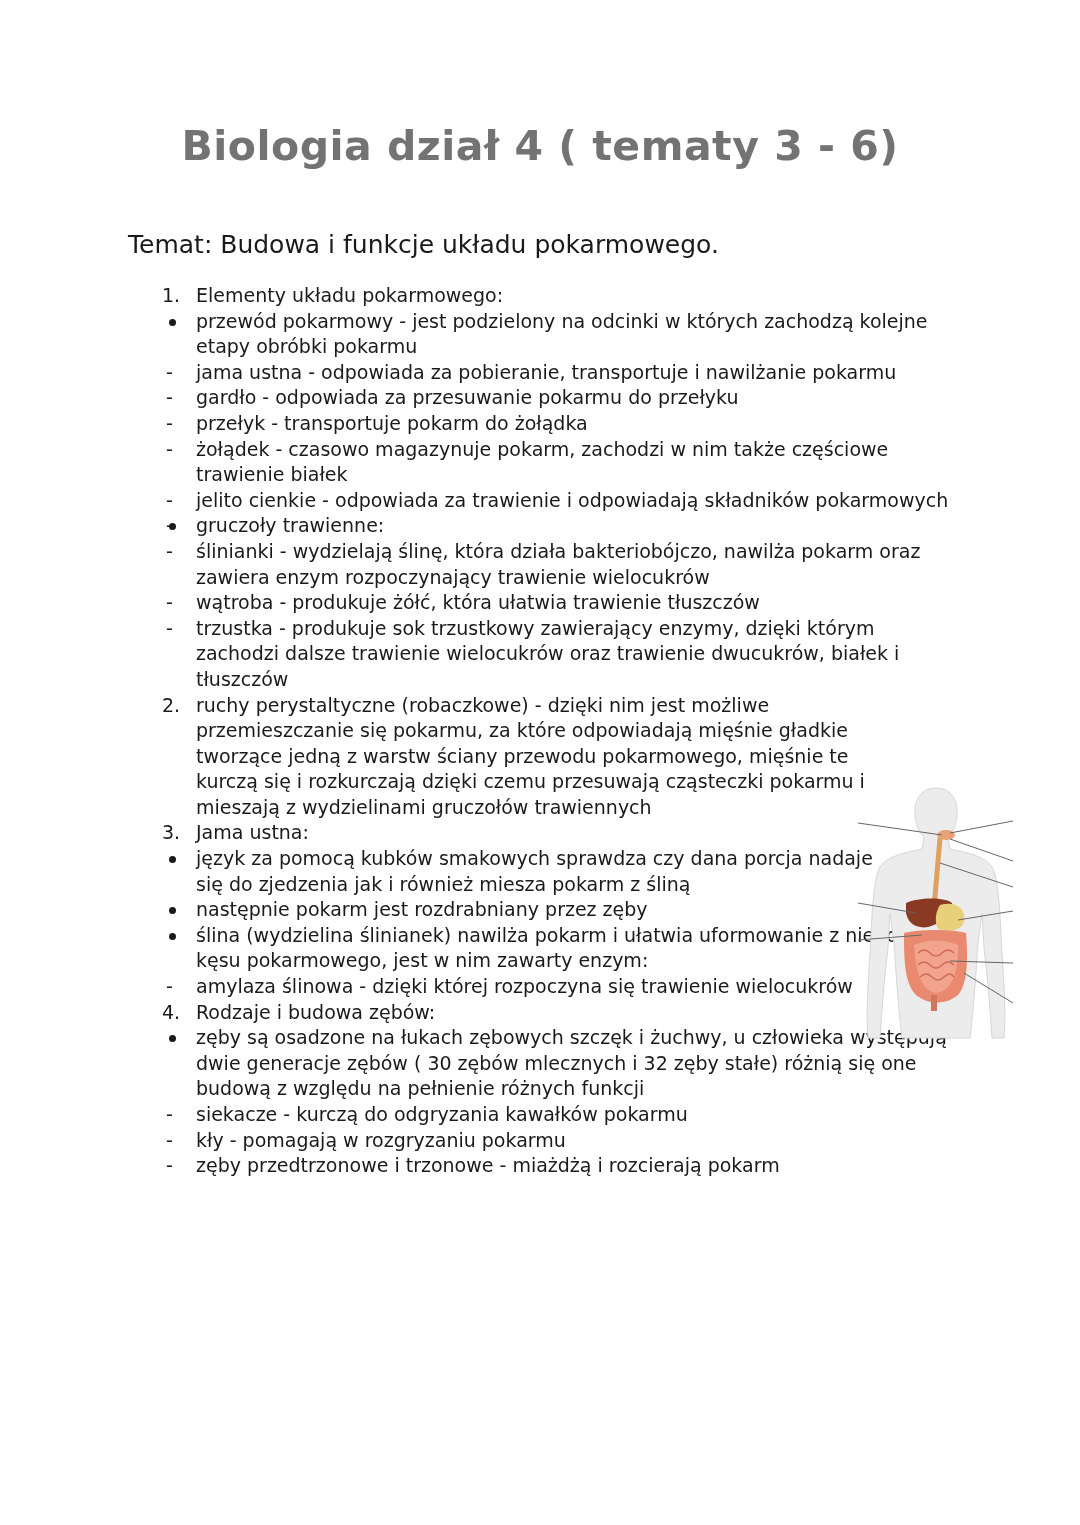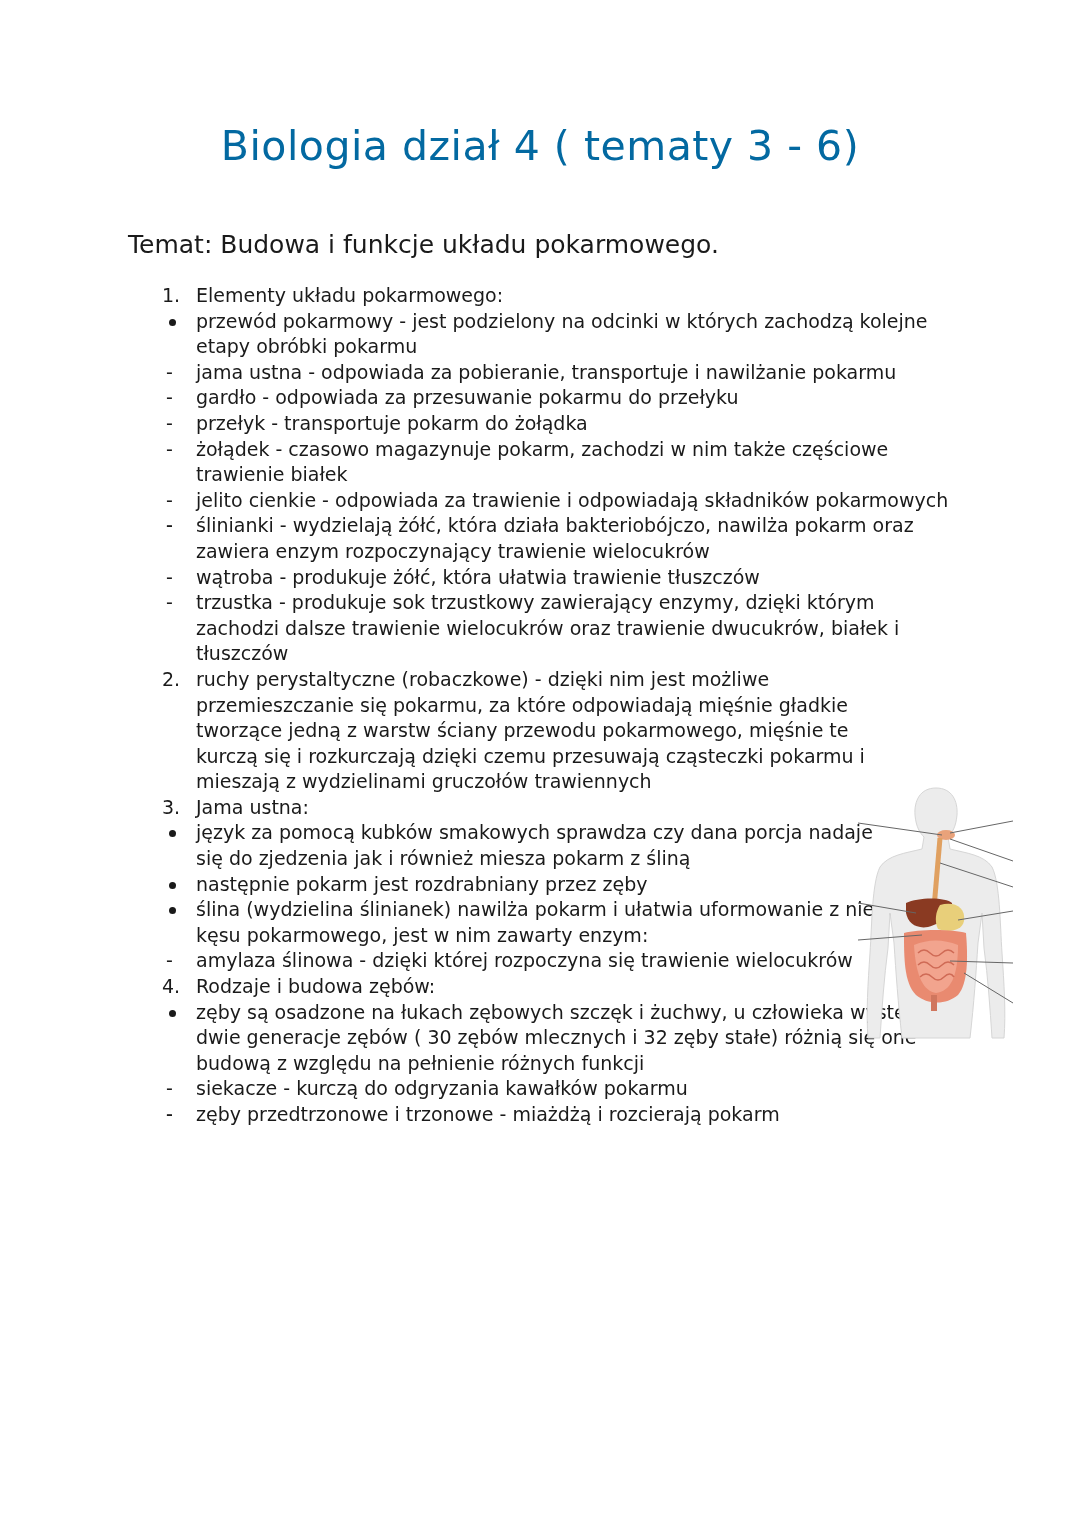--- a/index.html
+++ b/index.html
@@ -1,19 +1,19 @@
 <!DOCTYPE html>
 <html><head>
 <meta charset="utf-8">
 <style>
   html, body { margin:0; padding:0; background:#ffffff; }
   body { width:1080px; height:1525px; position:relative; overflow:hidden;
          font-family:"DejaVu Sans", sans-serif; color:#1a1a1a; }
   .title { position:absolute; left:0; width:1080px; top:122px; text-align:center;
-           font-size:41px; color:#0369a1; letter-spacing:0.5px; }
+           font-size:41px; color:#737373; letter-spacing:0.5px;font-weight:bold; }
   .topic { position:absolute; left:128px; top:230px; font-size:25px; }
   .list { position:absolute; left:160px; top:283px; width:800px; }
   .row { position:relative; font-size:19px; line-height:25.6px; padding-left:36px; }
   .mark { position:absolute; left:0; top:0; width:30px; }
   .mark.num { left:2px; }
   .mark.dot::before { content:""; position:absolute; left:9px; top:10px; width:7px; height:7px; border-radius:50%; background:#1a1a1a; }
   .mark.dash { left:6px; }
   .figure { position:absolute; left:858px; top:783px; width:155px; height:260px; }
 </style>
 </head>
@@ -24,33 +24,34 @@
 
 <div class="list" id="list">
     <div class="row"><span class="mark num">1.</span><span>Elementy układu pokarmowego:</span></div>
     <div class="row"><span class="mark dot"></span><span>przewód pokarmowy - jest podzielony na odcinki w których zachodzą kolejne etapy obróbki pokarmu</span></div>
     <div class="row"><span class="mark dash">-</span><span>jama ustna - odpowiada za pobieranie, transportuje i nawilżanie pokarmu</span></div>
     <div class="row"><span class="mark dash">-</span><span>gardło - odpowiada za przesuwanie pokarmu do przełyku</span></div>
     <div class="row"><span class="mark dash">-</span><span>przełyk - transportuje pokarm do żołądka</span></div>
     <div class="row"><span class="mark dash">-</span><span>żołądek - czasowo magazynuje pokarm, zachodzi w nim także częściowe trawienie białek</span></div>
     <div class="row"><span class="mark dash">-</span><span>jelito cienkie - odpowiada za trawienie i odpowiadają składników pokarmowych</span></div>
     <div class="row"><span class="mark dash">-</span></div>
-    <div class="row"><span class="mark dash">-</span><span>ślinianki - wydzielają żółć, która działa bakteriobójczo, nawilża pokarm oraz zawiera enzym rozpoczynający trawienie wielocukrów</span></div>
+    <div class="row"><span class="mark dot"></span><span>gruczoły trawienne:</span></div>
+    <div class="row"><span class="mark dash">-</span><span>ślinianki - wydzielają ślinę, która działa bakteriobójczo, nawilża pokarm oraz zawiera enzym rozpoczynający trawienie wielocukrów</span></div>
     <div class="row"><span class="mark dash">-</span><span>wątroba - produkuje żółć, która ułatwia trawienie tłuszczów</span></div>
     <div class="row"><span class="mark dash">-</span><span>trzustka - produkuje sok trzustkowy zawierający enzymy, dzięki którym zachodzi dalsze trawienie wielocukrów oraz trawienie dwucukrów, białek i tłuszczów</span></div>
     <div class="row" style="width: 700px;"><span class="mark num">2.</span><span>ruchy perystaltyczne (robaczkowe) - dzięki nim jest możliwe przemieszczanie się pokarmu, za które odpowiadają mięśnie gładkie tworzące jedną z warstw ściany przewodu pokarmowego, mięśnie te kurczą się i rozkurczają dzięki czemu przesuwają cząsteczki pokarmu i mieszają z wydzielinami gruczołów trawiennych</span></div>
     <div class="row"><span class="mark num">3.</span><span>Jama ustna:</span></div>
     <div class="row" style="width: 700px;"><span class="mark dot"></span><span>język za pomocą kubków smakowych sprawdza czy dana porcja nadaje się do zjedzenia jak i również miesza pokarm z śliną</span></div>
     <div class="row"><span class="mark dot"></span><span>następnie pokarm jest rozdrabniany przez zęby</span></div>
     <div class="row"><span class="mark dot"></span><span>ślina (wydzielina ślinianek) nawilża pokarm i ułatwia uformowanie z niego tzw. kęsu pokarmowego, jest w nim zawarty enzym:</span></div>
     <div class="row"><span class="mark dash">-</span><span>amylaza ślinowa - dzięki której rozpoczyna się trawienie wielocukrów</span></div>
     <div class="row"><span class="mark num">4.</span><span>Rodzaje i budowa zębów:</span></div>
     <div class="row"><span class="mark dot"></span><span>zęby są osadzone na łukach zębowych szczęk i żuchwy, u człowieka występują dwie generacje zębów ( 30 zębów mlecznych i 32 zęby stałe) różnią się one budową z względu na pełnienie różnych funkcji</span></div>
     <div class="row"><span class="mark dash">-</span><span>siekacze - kurczą do odgryzania kawałków pokarmu</span></div>
-    <div class="row"><span class="mark dash">-</span></div>
+    <div class="row"><span class="mark dash">-</span><span>kły - pomagają w rozgryzaniu pokarmu</span></div>
     <div class="row"><span class="mark dash">-</span><span>zęby przedtrzonowe i trzonowe - miażdżą i rozcierają pokarm</span></div>
   </div>
 
 <div class="figure">
   <svg width="155" height="260" viewBox="0 0 155 260">
 
     <path d="M78 5 C62 5 56 18 57 32 C58 44 62 50 66 54 L64 66 C48 70 30 72 22 84 C14 100 14 140 12 170 C10 200 8 230 10 255 L22 255 C24 225 26 195 30 165 L32 130 L36 160 C38 190 40 220 44 255 L112 255 C116 220 118 190 120 160 L124 130 L126 165 C130 195 132 225 134 255 L146 255 C148 230 146 200 144 170 C142 140 142 100 134 84 C126 72 108 70 92 66 L90 54 C94 50 98 44 99 32 C100 18 94 5 78 5 Z" fill="#ececec" stroke="#d6d6d6" stroke-width="1"></path>
 
     <ellipse cx="88" cy="52" rx="9" ry="5" fill="#e9a27a"></ellipse>
 

